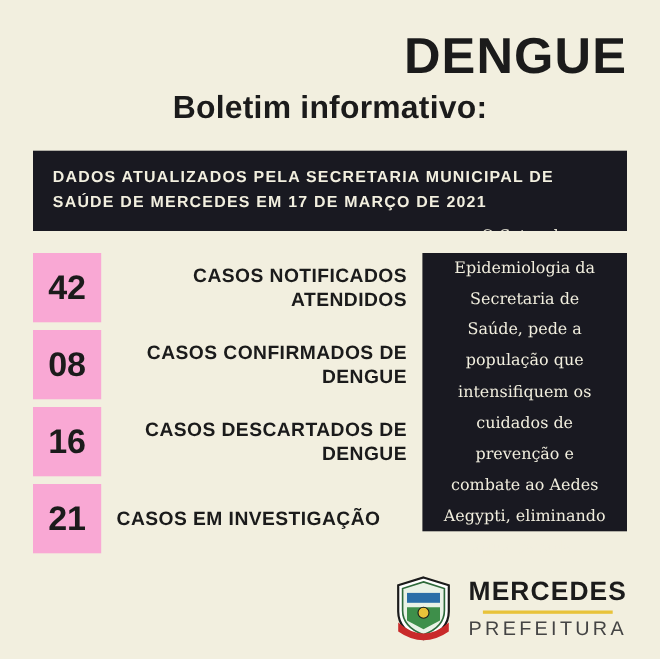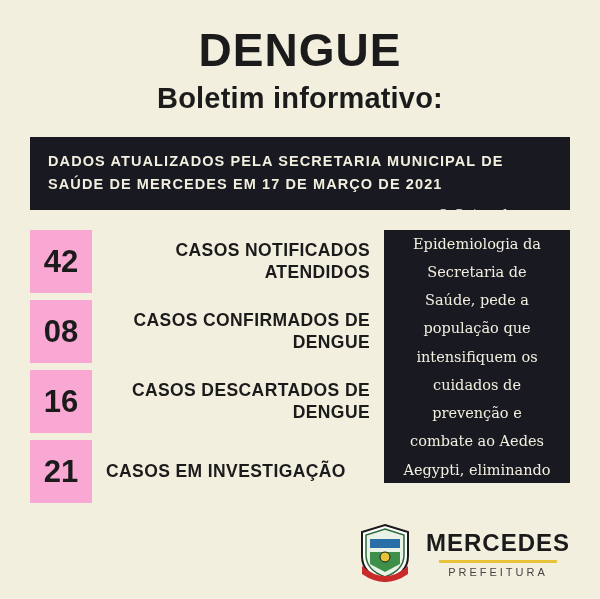--- a/index.html
+++ b/index.html
@@ -17,21 +17,21 @@
   .poster {
     width: 600px;
     height: 599px;
     box-sizing: border-box;
     padding: 18px 30px 10px 30px;
     display: flex;
     flex-direction: column;
     position: relative;
   }
   .title {
-    text-align: center;
+    text-align: right;
     font-size: 46px;
     font-weight: bold;
     letter-spacing: 1px;
     color: #1b1b1b;
     line-height: 1.05;
     margin-top: 8px;
   }
   .subtitle {
     text-align: center;
     font-size: 29px;
@@ -134,21 +134,21 @@
     letter-spacing: 1px;
     color: #1b1b1b;
   }
   .brand-rule {
     width: 118px;
     height: 3px;
     background: #e8c33a;
     margin: 3px 0 3px 0;
   }
   .brand-sub {
-    font-size: 11px;
+    font-size: 18px;
     letter-spacing: 3px;
     color: #444;
   }
 </style>
 </head>
 <body>
 
 <div class="poster">
 
   <div class="title">DENGUE</div>

